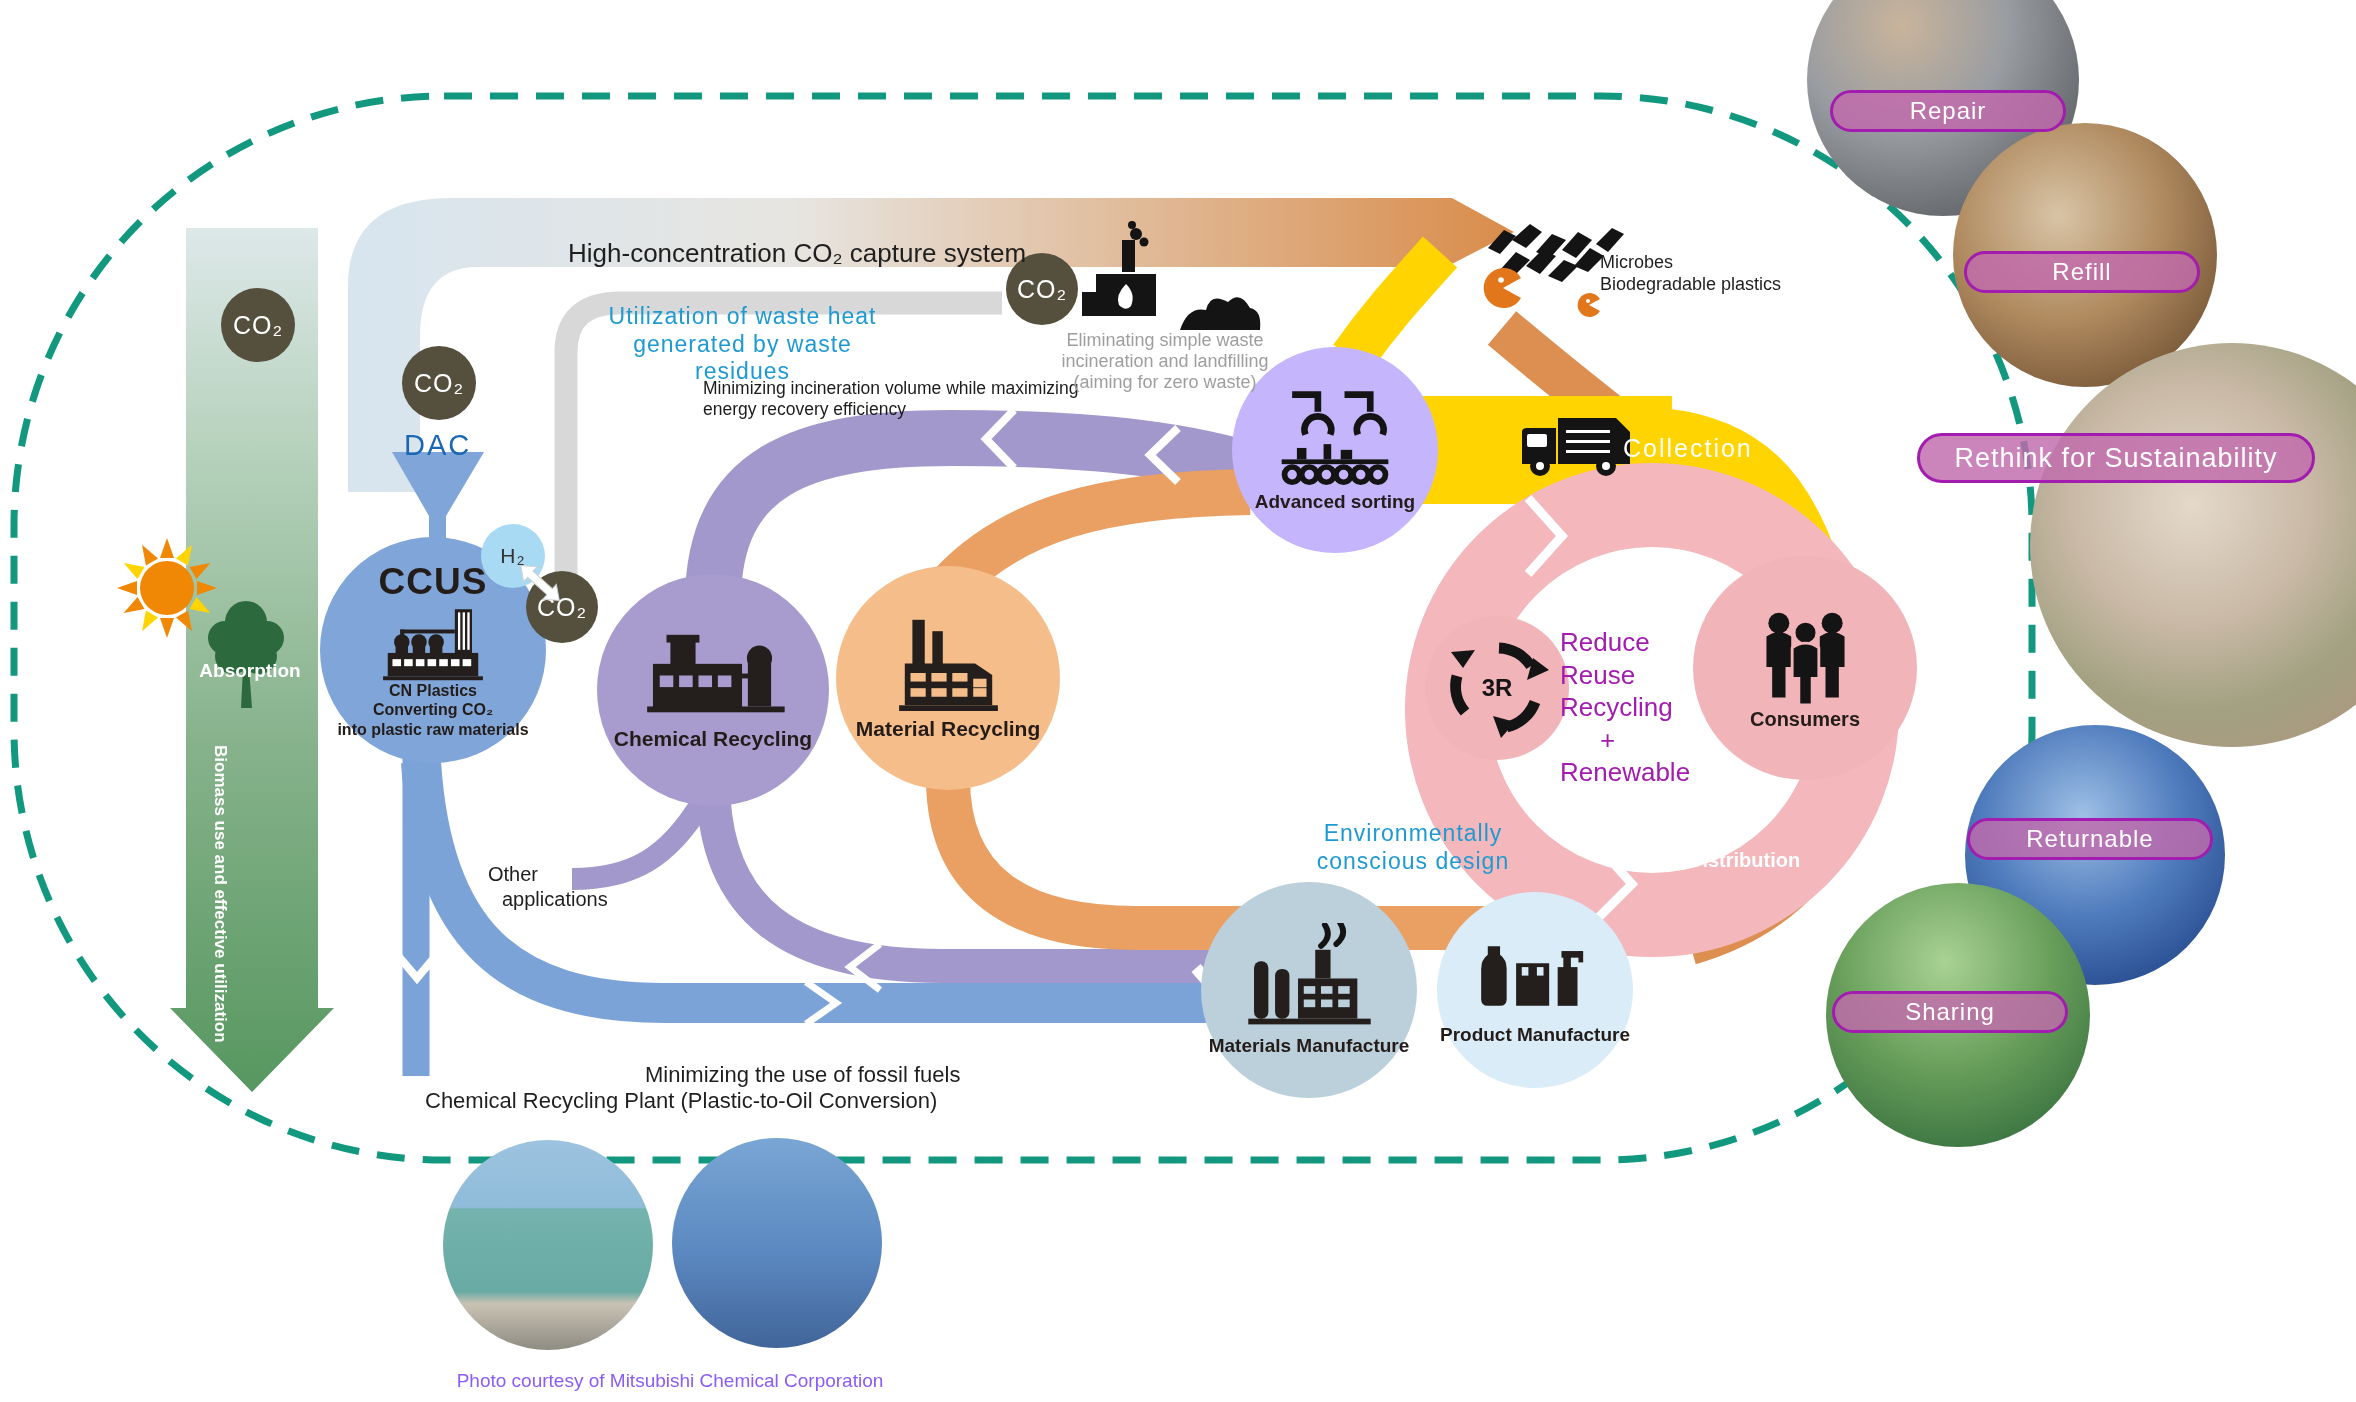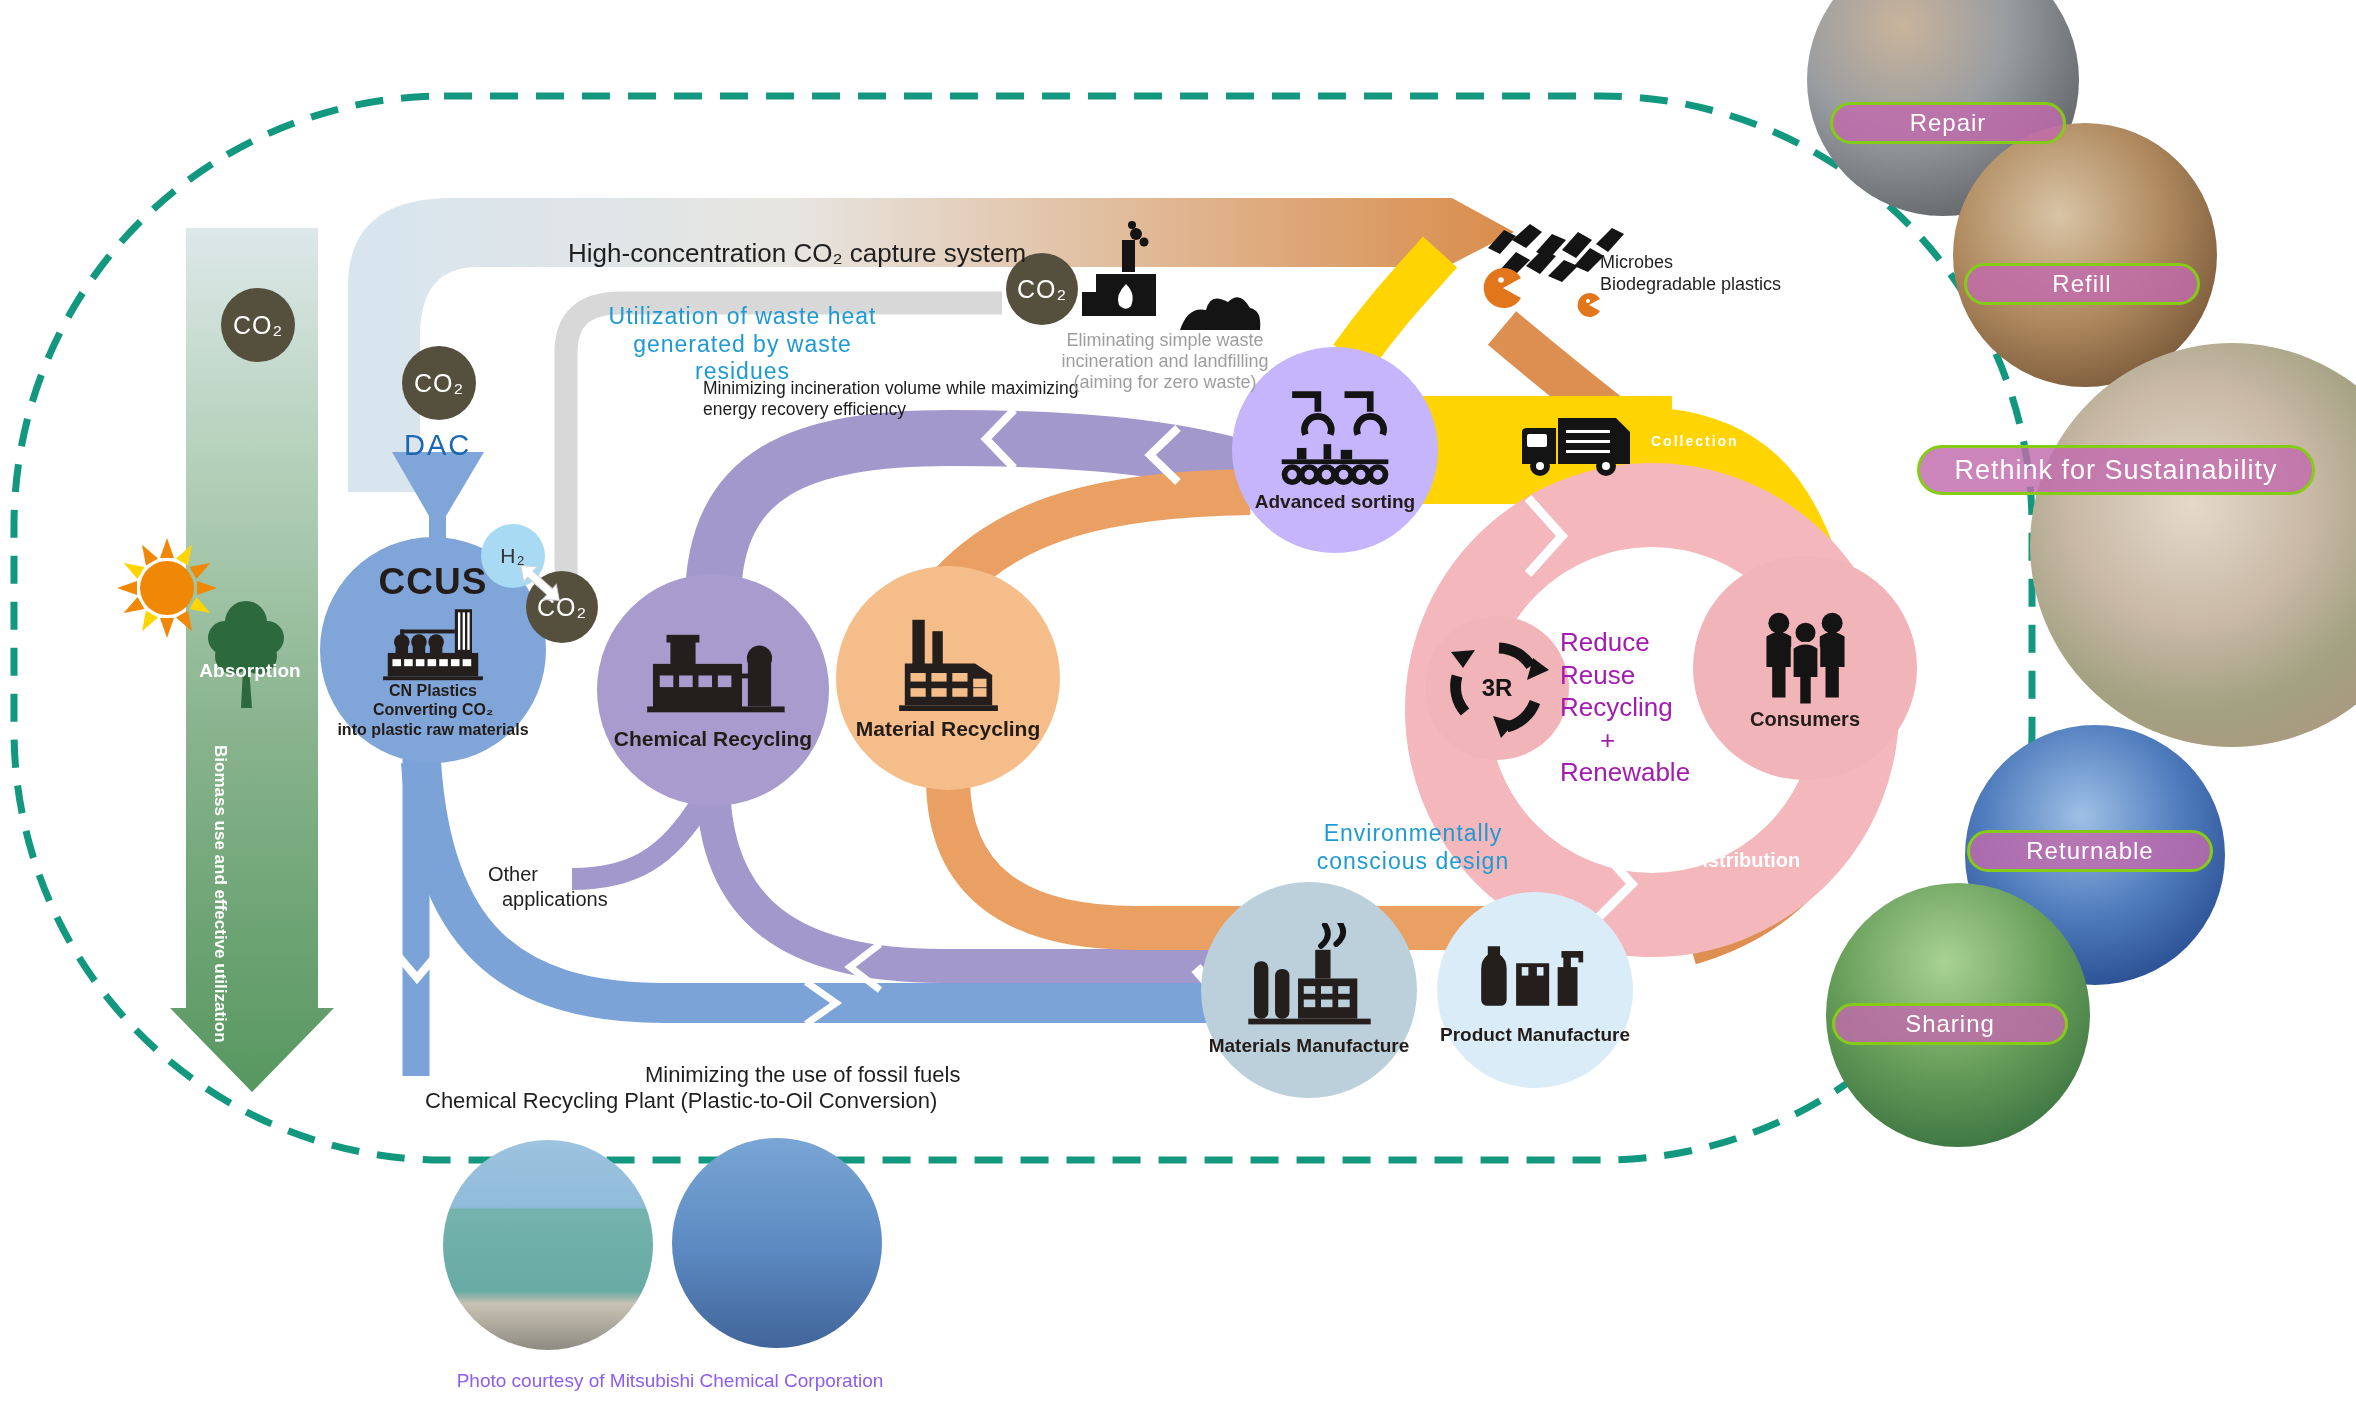--- a/index.html
+++ b/index.html
@@ -10,23 +10,23 @@
   .photo{position:absolute;border-radius:50%;z-index:2;}
   .node{position:absolute;border-radius:50%;z-index:3;display:flex;flex-direction:column;
         align-items:center;justify-content:center;text-align:center;}
   .nlabel{font-weight:bold;color:#231c18;}
   .chip{position:absolute;border-radius:50%;background:#55503e;color:#fff;display:flex;
         align-items:center;justify-content:center;font-size:25px;z-index:4;letter-spacing:1px;}
   .chip.h2{background:#a9daf3;color:#333;font-size:21px;}
   .txt{position:absolute;z-index:4;line-height:1.2;}
   .blue{color:#1e9ad2;}
   .pill{position:absolute;transform:translate(-50%,-50%);background:rgba(193,106,172,.82);
-        border:3px solid #84cc16;border-radius:999px;color:#fff;display:flex;align-items:center;
+        border:3px solid #a21caf;border-radius:999px;color:#fff;display:flex;align-items:center;
         justify-content:center;font-size:24px;letter-spacing:1px;padding:0 20px;
-        white-space:nowrap;z-index:5;margin-top:12px;}
+        white-space:nowrap;z-index:5;}
   .vtext{writing-mode:vertical-rl;text-orientation:mixed;}
   .ph-repair{background:radial-gradient(circle at 35% 30%,#c9b49b 0%,#9a9da1 40%,#6f7276 70%,#4a4d50 100%);}
   .ph-refill{background:radial-gradient(circle at 40% 35%,#d8c4a6 0%,#b08a5f 45%,#7a5a3a 80%,#5e442c 100%);}
   .ph-rethink{background:radial-gradient(circle at 40% 40%,#e4d9ca 0%,#c9b9a6 35%,#a3a182 60%,#b4907c 100%);}
   .ph-returnable{background:radial-gradient(circle at 45% 35%,#9fc0e6 0%,#4f7cbd 45%,#2a4f93 80%,#4a74b4 100%);}
   .ph-sharing{background:radial-gradient(circle at 45% 30%,#a9d295 0%,#699f5b 45%,#3f7743 80%,#2f5c34 100%);}
   .ph-plant1{background:linear-gradient(180deg,#9cc3e0 0%,#90bcd9 32%,#74b3ae 33%,#68aaa4 72%,#c9c2b4 78%,#8e8b82 100%);}
   .ph-plant2{background:linear-gradient(180deg,#79a6d4 0%,#5b88c0 55%,#41659a 100%),
              repeating-linear-gradient(90deg,#8fa7c4 0 8px,#6d8cb4 8px 22px);}
 </style>
@@ -409,21 +409,21 @@
     <div>Microbes</div>
     <div>Biodegradable plastics</div>
   </div>
 
   <div class="txt" style="left:404px;top:428px;font-size:29px;color:#1a67b3;letter-spacing:2px;">DAC</div>
 
   <div class="txt" style="left:180px;top:660px;width:140px;text-align:center;font-size:19px;font-weight:bold;color:#fff;z-index:5;">Absorption</div>
 
   <div class="txt vtext" style="left:210px;top:745px;height:300px;font-size:17px;font-weight:bold;color:#fff;">Biomass use and effective utilization</div>
 
-  <div class="txt" style="left:1623px;top:433px;font-size:14px;font-weight:bold;color:#fff;letter-spacing:2px;margin-left:28px;">Collection</div>
+  <div class="txt" style="left:1623px;top:433px;font-size:25px;font-weight:normal;color:#fff;letter-spacing:2px;">Collection</div>
 
   <div class="txt" style="left:1560px;top:626px;width:200px;font-size:26px;color:#a21caf;line-height:1.25;">
     <div>Reduce</div>
     <div>Reuse</div>
     <div>Recycling</div>
     <div style="margin-left:40px;">+</div>
     <div>Renewable</div>
   </div>
 
   <div class="txt" style="left:1688px;top:848px;font-size:20px;font-weight:bold;color:#fff;">Distribution</div>

